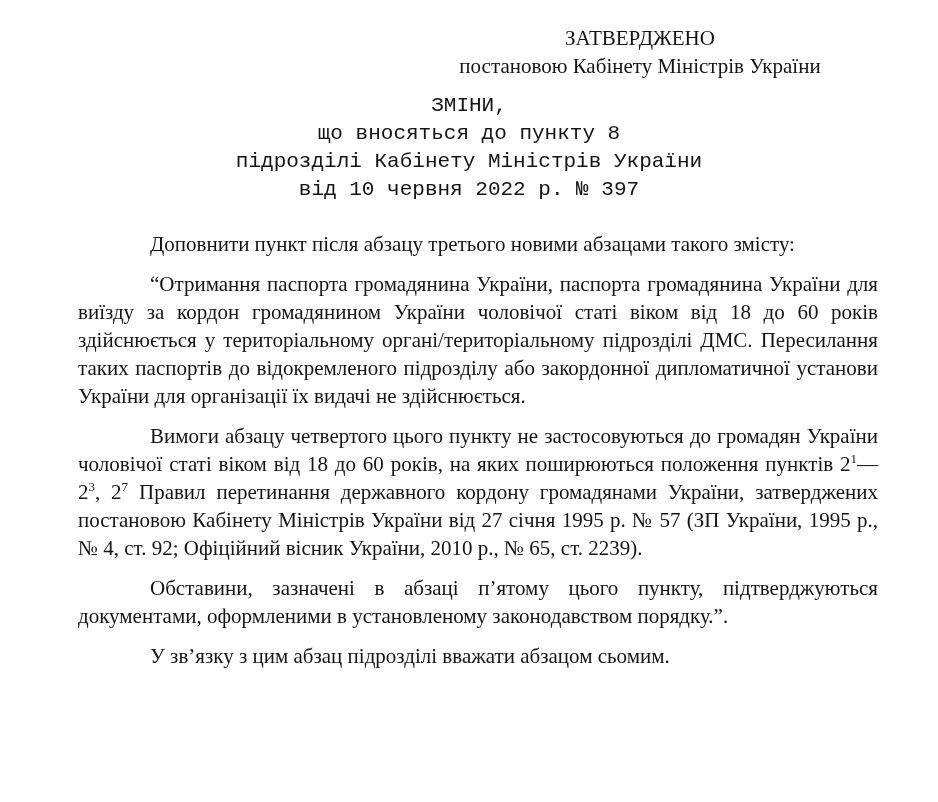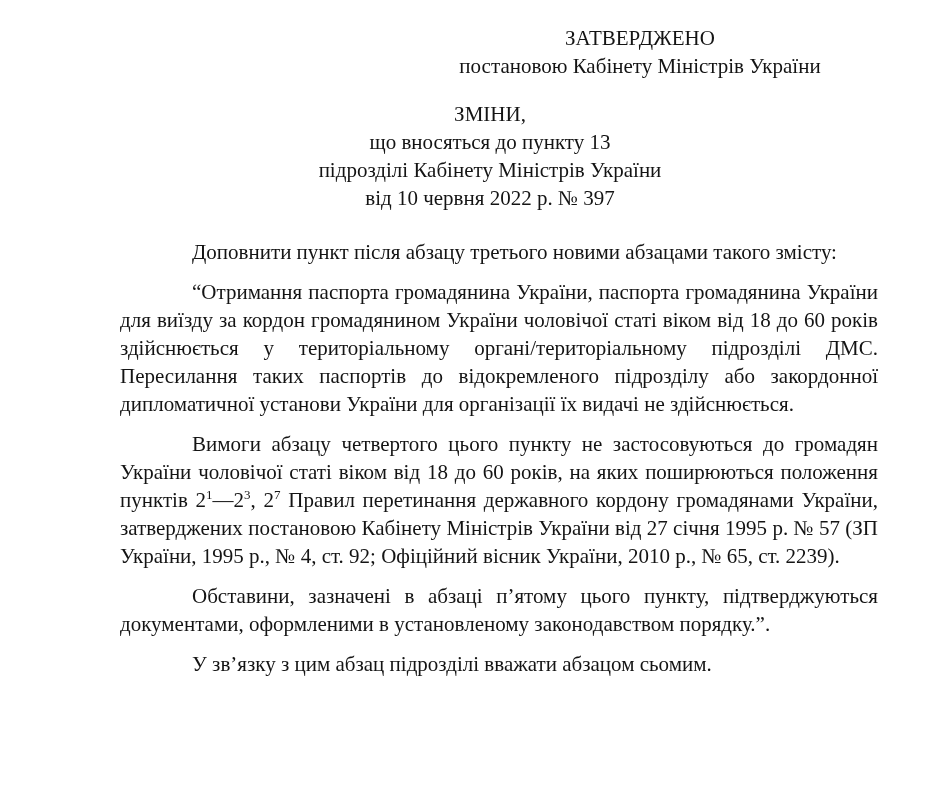--- a/index.html
+++ b/index.html
@@ -6,35 +6,35 @@
   body { background: #ffffff; }
   .page {
     width: 938px;
     height: 802px;
     background: #ffffff;
     color: #141414;
     font-family: "Liberation Serif", "DejaVu Serif", serif;
     box-sizing: border-box;
     padding-top: 24px;
     overflow: hidden;
-    padding-left: 42px;
   }
   .approval {
     width: 440px;
     margin-left: auto;
     margin-right: 78px;
     text-align: center;
     font-size: 21px;
     line-height: 28px;
   }
   .doc-title {
-    margin-top: 20px;
+    margin-top: 12px;
     text-align: center;
     font-size: 21px;
     line-height: 28px;
+    font-family: Liberation Mono, monospace;
   }
   .body-text {
     margin: 26px 60px 0 78px;
     font-size: 21px;
     line-height: 28px;
     text-align: justify;
   }
   .body-text p {
     margin: 0 0 12px 0;
     text-indent: 72px;
@@ -51,21 +51,21 @@
 
 <div class="page">
 
   <div class="approval">
     <div>ЗАТВЕРДЖЕНО</div>
     <div>постановою Кабінету Міністрів України</div>
   </div>
 
   <div class="doc-title">
     <div>ЗМІНИ,</div>
-    <div>що вносяться до пункту 13</div>
+    <div>що вносяться до пункту 8</div>
     <div>підрозділі Кабінету Міністрів України</div>
     <div>від 10 червня 2022 р. № 397</div>
   </div>
 
   <div class="body-text">
     <p>Доповнити пункт після абзацу третього новими абзацами такого змісту:</p>
     <p>“Отримання паспорта громадянина України, паспорта громадянина України для виїзду за кордон громадянином України чоловічої статі віком від 18 до 60 років здійснюється у територіальному органі/територіальному підрозділі ДМС. Пересилання таких паспортів до відокремленого підрозділу або закордонної дипломатичної установи України для організації їх видачі не здійснюється.</p>
     <p>Вимоги абзацу четвертого цього пункту не застосовуються до громадян України чоловічої статі віком від 18 до 60 років, на яких поширюються положення пунктів 2<sup>1</sup>—2<sup>3</sup>, 2<sup>7</sup> Правил перетинання державного кордону громадянами України, затверджених постановою Кабінету Міністрів України від 27 січня 1995 р. № 57 (ЗП України, 1995 р., № 4, ст. 92; Офіційний вісник України, 2010 р., № 65, ст. 2239).</p>
     <p>Обставини, зазначені в абзаці п’ятому цього пункту, підтверджуються документами, оформленими в установленому законодавством порядку.”.</p>
     <p>У зв’язку з цим абзац підрозділі вважати абзацом сьомим.</p>

